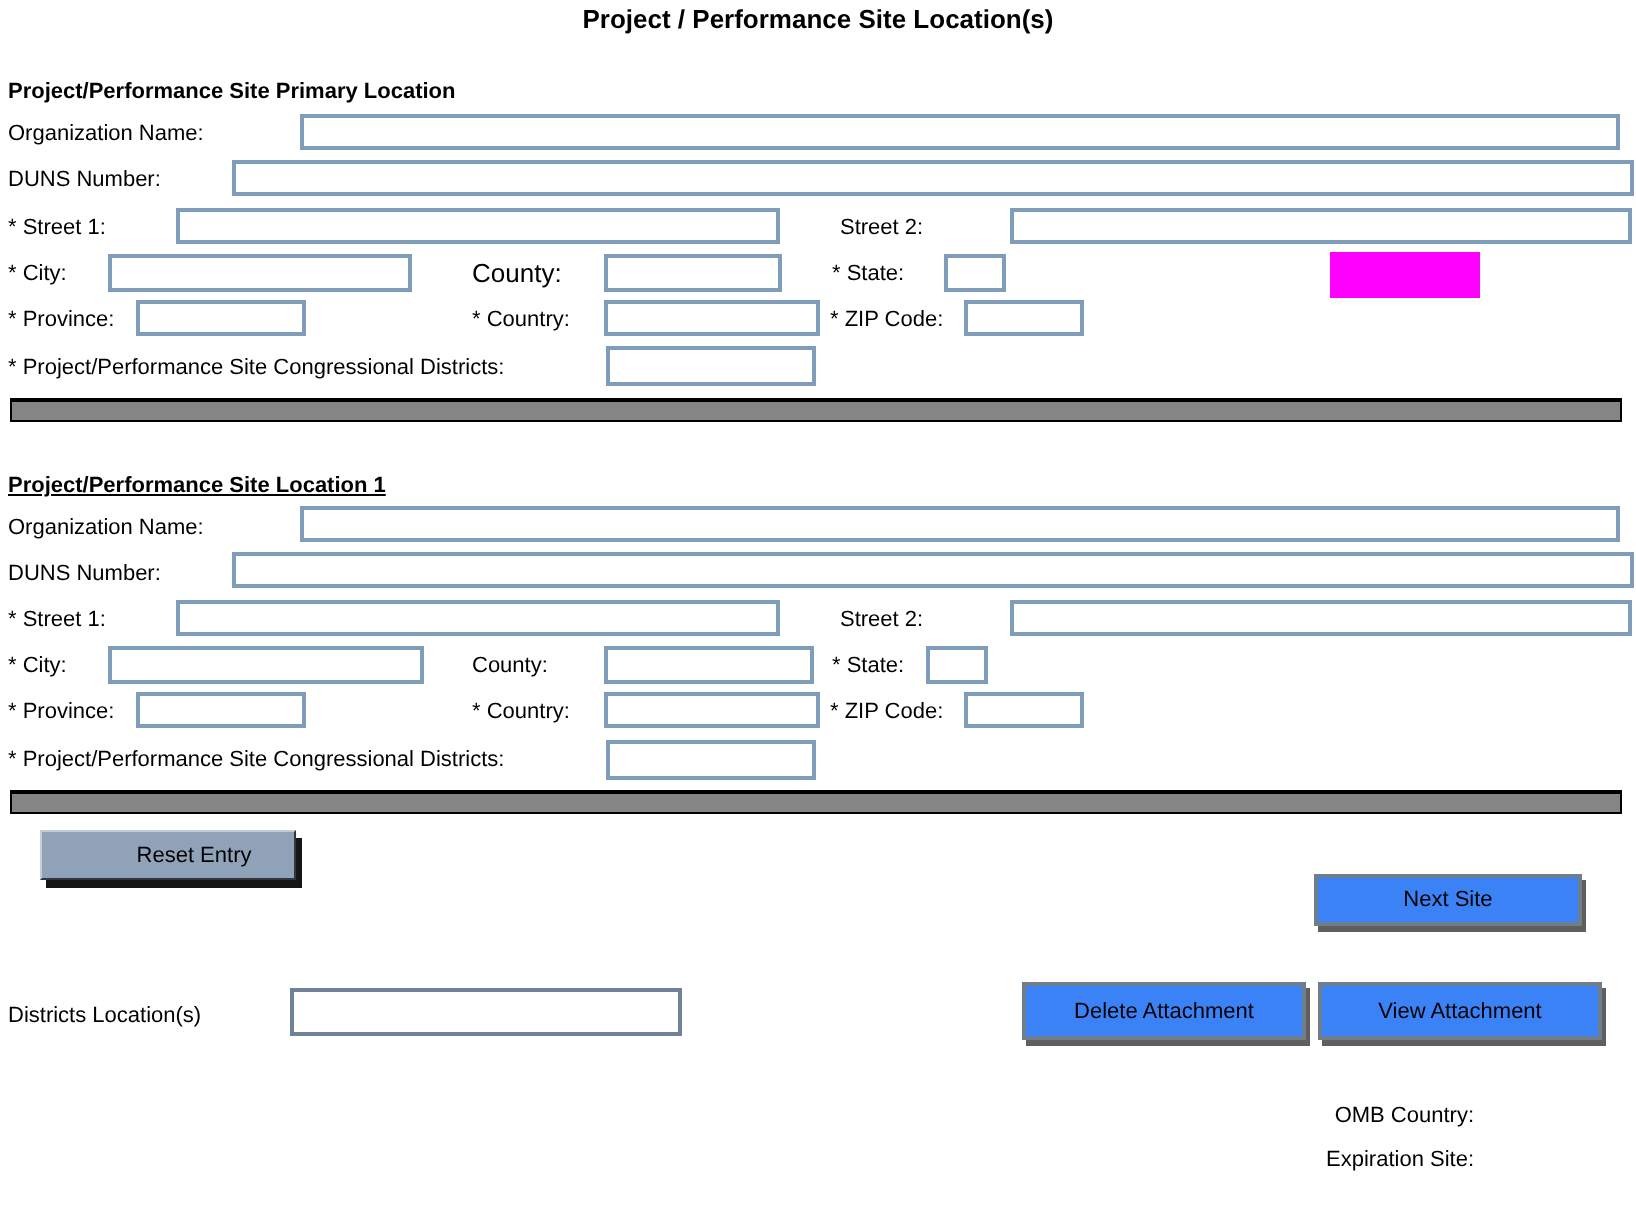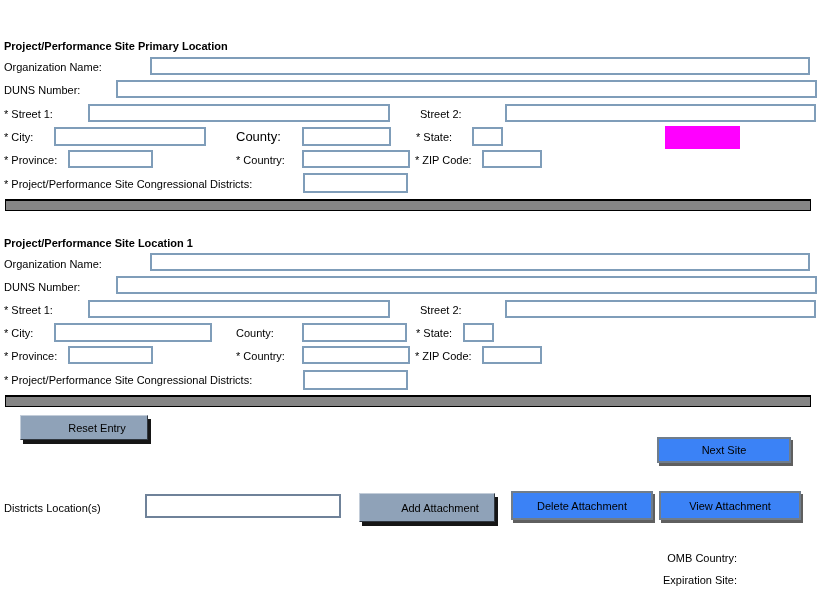--- a/index.html
+++ b/index.html
@@ -22,20 +22,21 @@
             box-shadow:3px 4px 0 #161616;padding-left:32px;}
   .btn-white{background:#3b82f6;border:2px solid #707d8b;box-shadow:2px 3px 0 #5f5f5f;}
   .footer-text{position:absolute;font-size:11px;color:#000;}
   .right{text-align:right;}
 </style>
 </head>
 <body>
 
 <div id="page">
 
+  <div class="title">Project / Performance Site Location(s)</div>
 
   <div>
     <div class="section-header" style="top:40px;text-align:right;">Project/Performance Site Primary Location</div>
 
     <span class="lbl" style="left:4px;top:61px;">Organization Name:</span>
     <input class="inp" style="left: 150px; top: 57px; width: 660px;">
 
     <span class="lbl" style="left:4px;top:84px;">DUNS Number:</span>
     <input class="inp" style="left: 116px; top: 80px; width: 701px;">
 
@@ -59,21 +60,21 @@
     <span class="lbl" style="left:415px;top:154px;">* ZIP Code:</span>
     <input class="inp" style="left: 482px; top: 150px; width: 60px;">
 
     <span class="lbl" style="left:4px;top:178px;">* Project/Performance Site Congressional Districts:</span>
     <input class="inp" style="left: 303px; top: 173px; width: 105px; height: 20px;">
 
     <div class="bar" style="top:199px;"></div>
   </div>
 
   <div>
-    <div class="section-header" style="top:237px;">Project/Performance Site Location 1</div>
+    <div class="section-header" style="top:237px;text-decoration:underline;">Project/Performance Site Location 1</div>
 
     <span class="lbl" style="left:4px;top:258px;">Organization Name:</span>
     <input class="inp" style="left: 150px; top: 253px; width: 660px;">
 
     <span class="lbl" style="left:4px;top:281px;">DUNS Number:</span>
     <input class="inp" style="left: 116px; top: 276px; width: 701px;">
 
     <span class="lbl" style="left:4px;top:304px;">* Street 1:</span>
     <input class="inp" style="left: 88px; top: 300px; width: 302px;">
     <span class="lbl" style="left:420px;top:304px;">Street 2:</span>
@@ -99,20 +100,19 @@
     <div class="bar" style="top:395px;"></div>
   </div>
 
   <button class="btn btn-blue" style="left:20px;top:415px;width:128px;height:25px;">Reset Entry</button>
 
   <button class="btn btn-white" style="left:657px;top:437px;width:134px;height:26px;">Next Site</button>
 
   <span class="footer-text" style="left:4px;top:502px;">Districts Location(s)</span>
   <input class="inp" style="left: 145px; top: 494px; width: 196px; height: 24px; border-color: rgb(111, 130, 153);">
 
-  <button class="btn btn-blue" style="left:359px;top:493px;width:136px;height:29px;">Add Attachment</button>
   <button class="btn btn-white" style="left:659px;top:491px;width:142px;height:29px;">View Attachment</button>
   <button class="btn btn-white" style="left:511px;top:491px;width:142px;height:29px;">Delete Attachment</button>
 
   <span class="footer-text right" style="left:600px;top:552px;width:137px;">OMB Country:</span>
   <span class="footer-text right" style="left:600px;top:574px;width:137px;">Expiration Site:</span>
 
 </div>
 
 </body></html>

